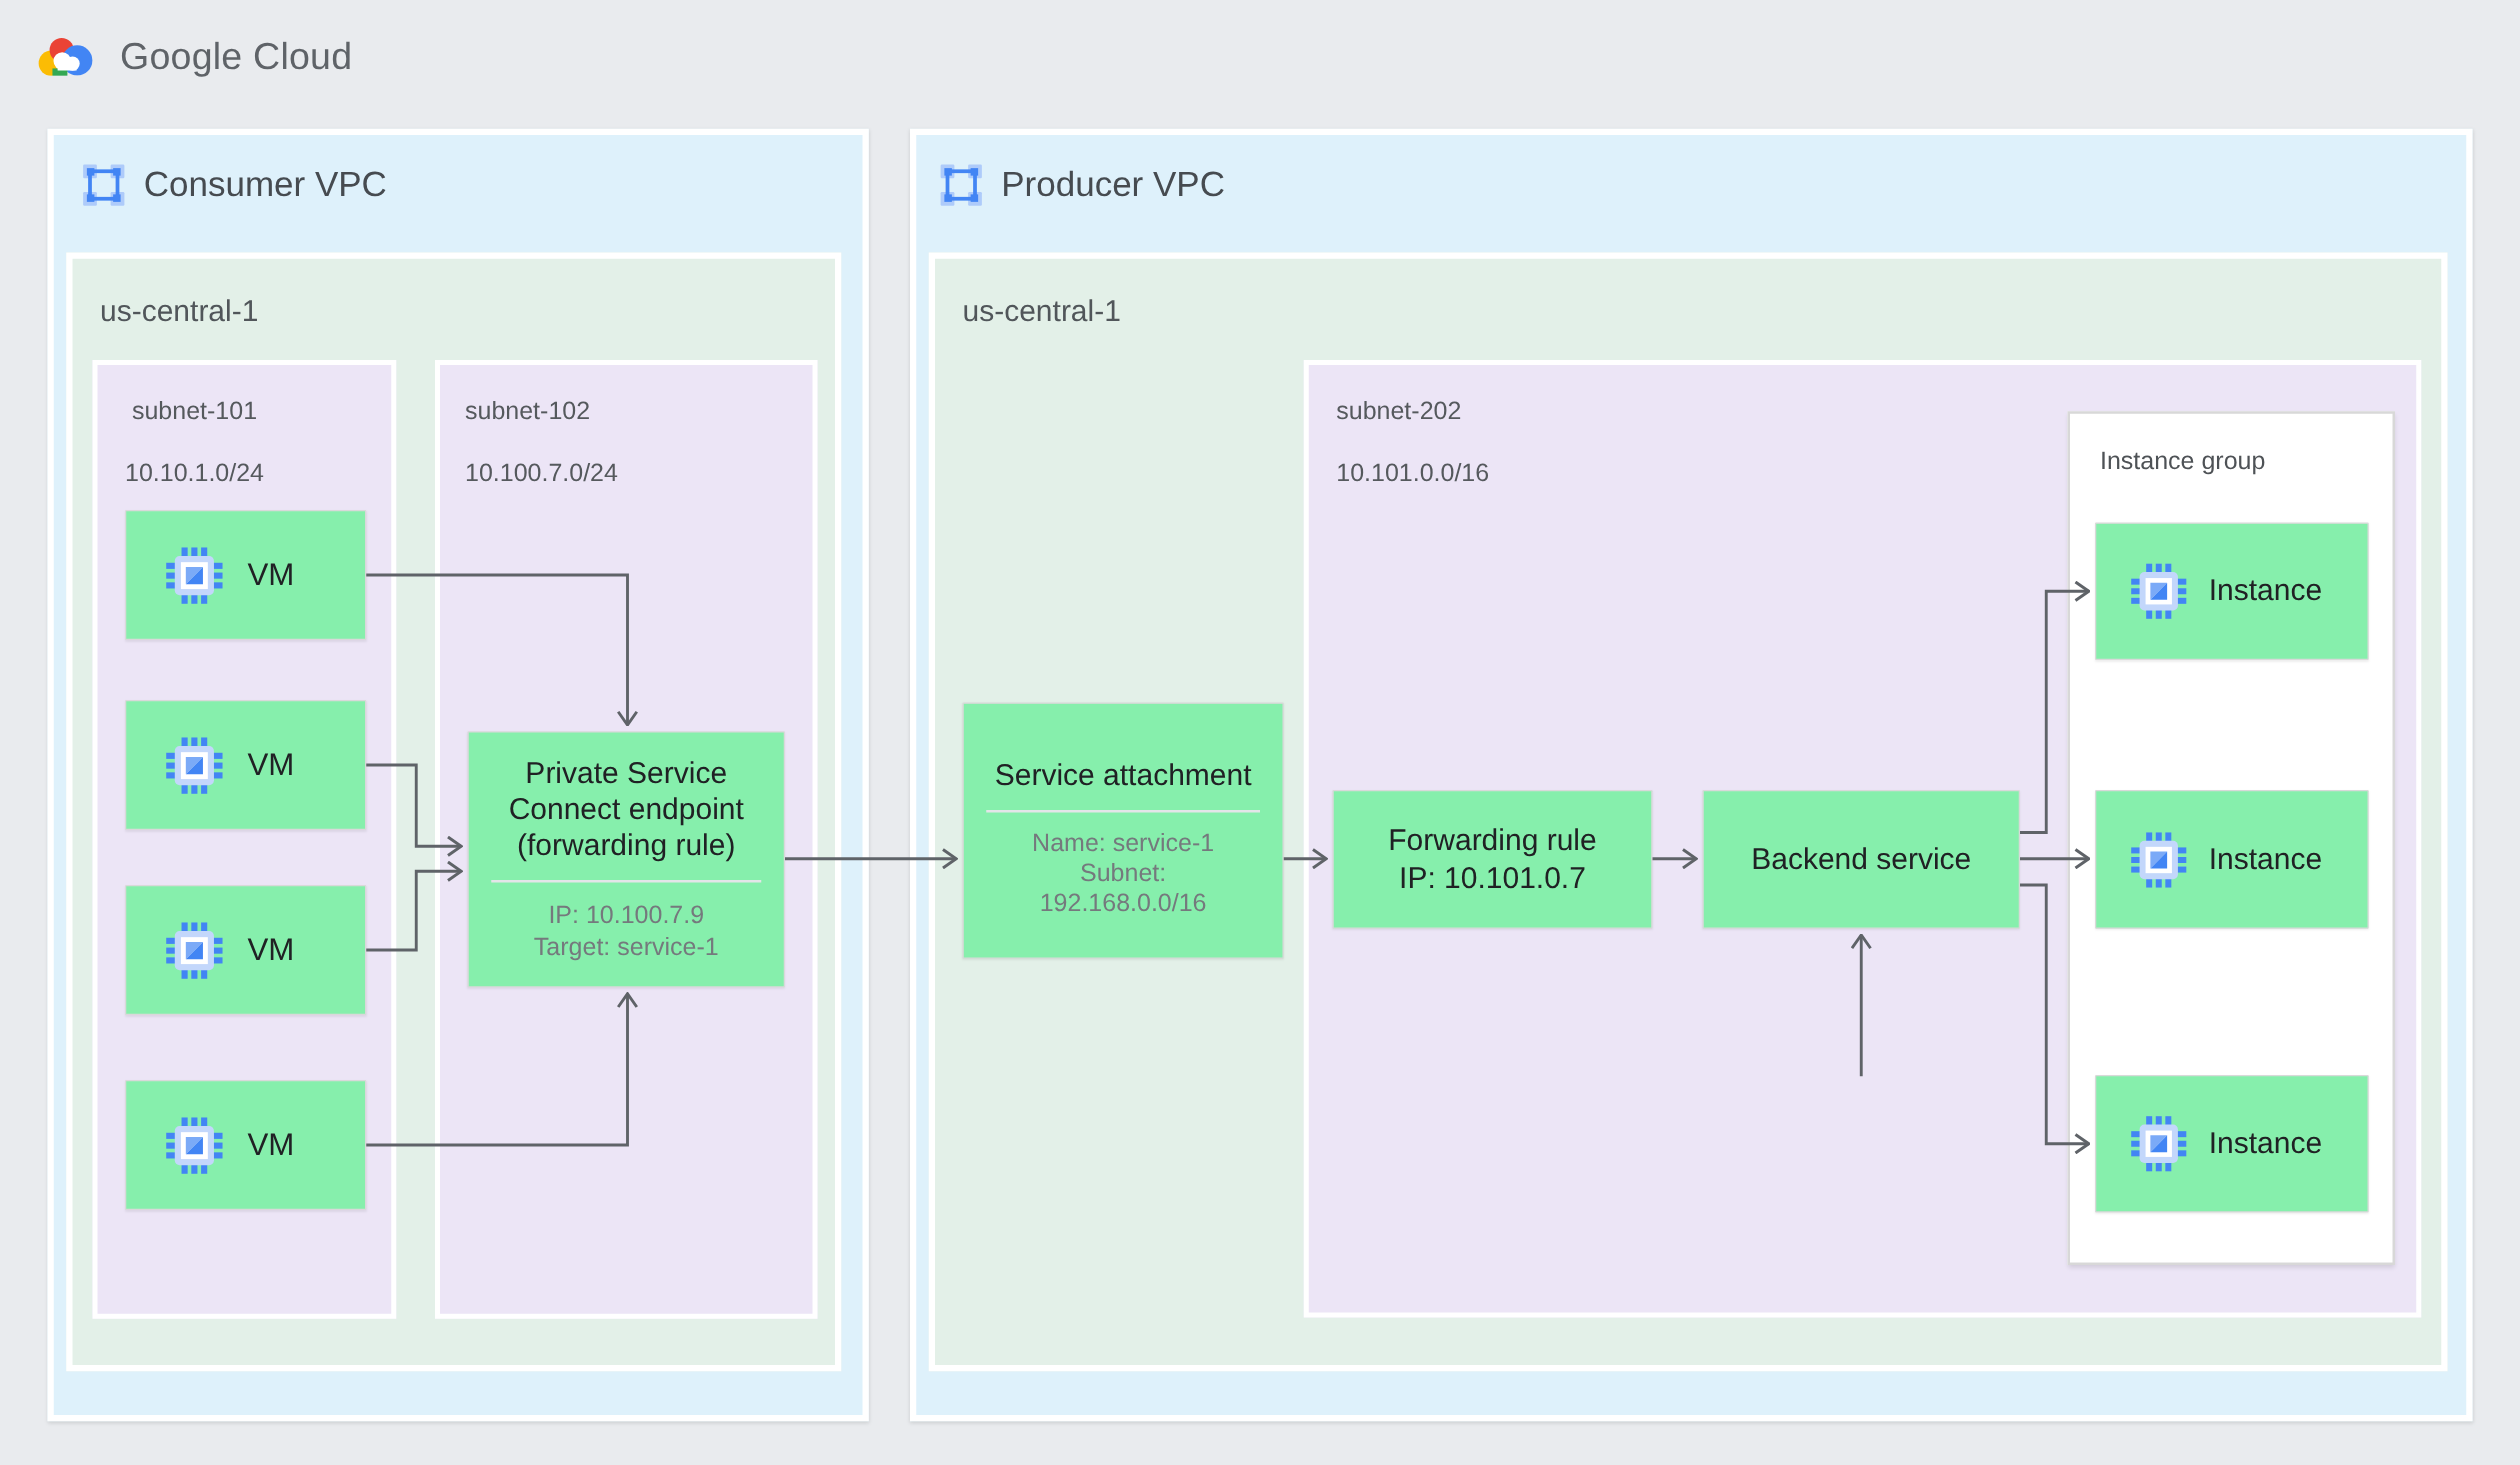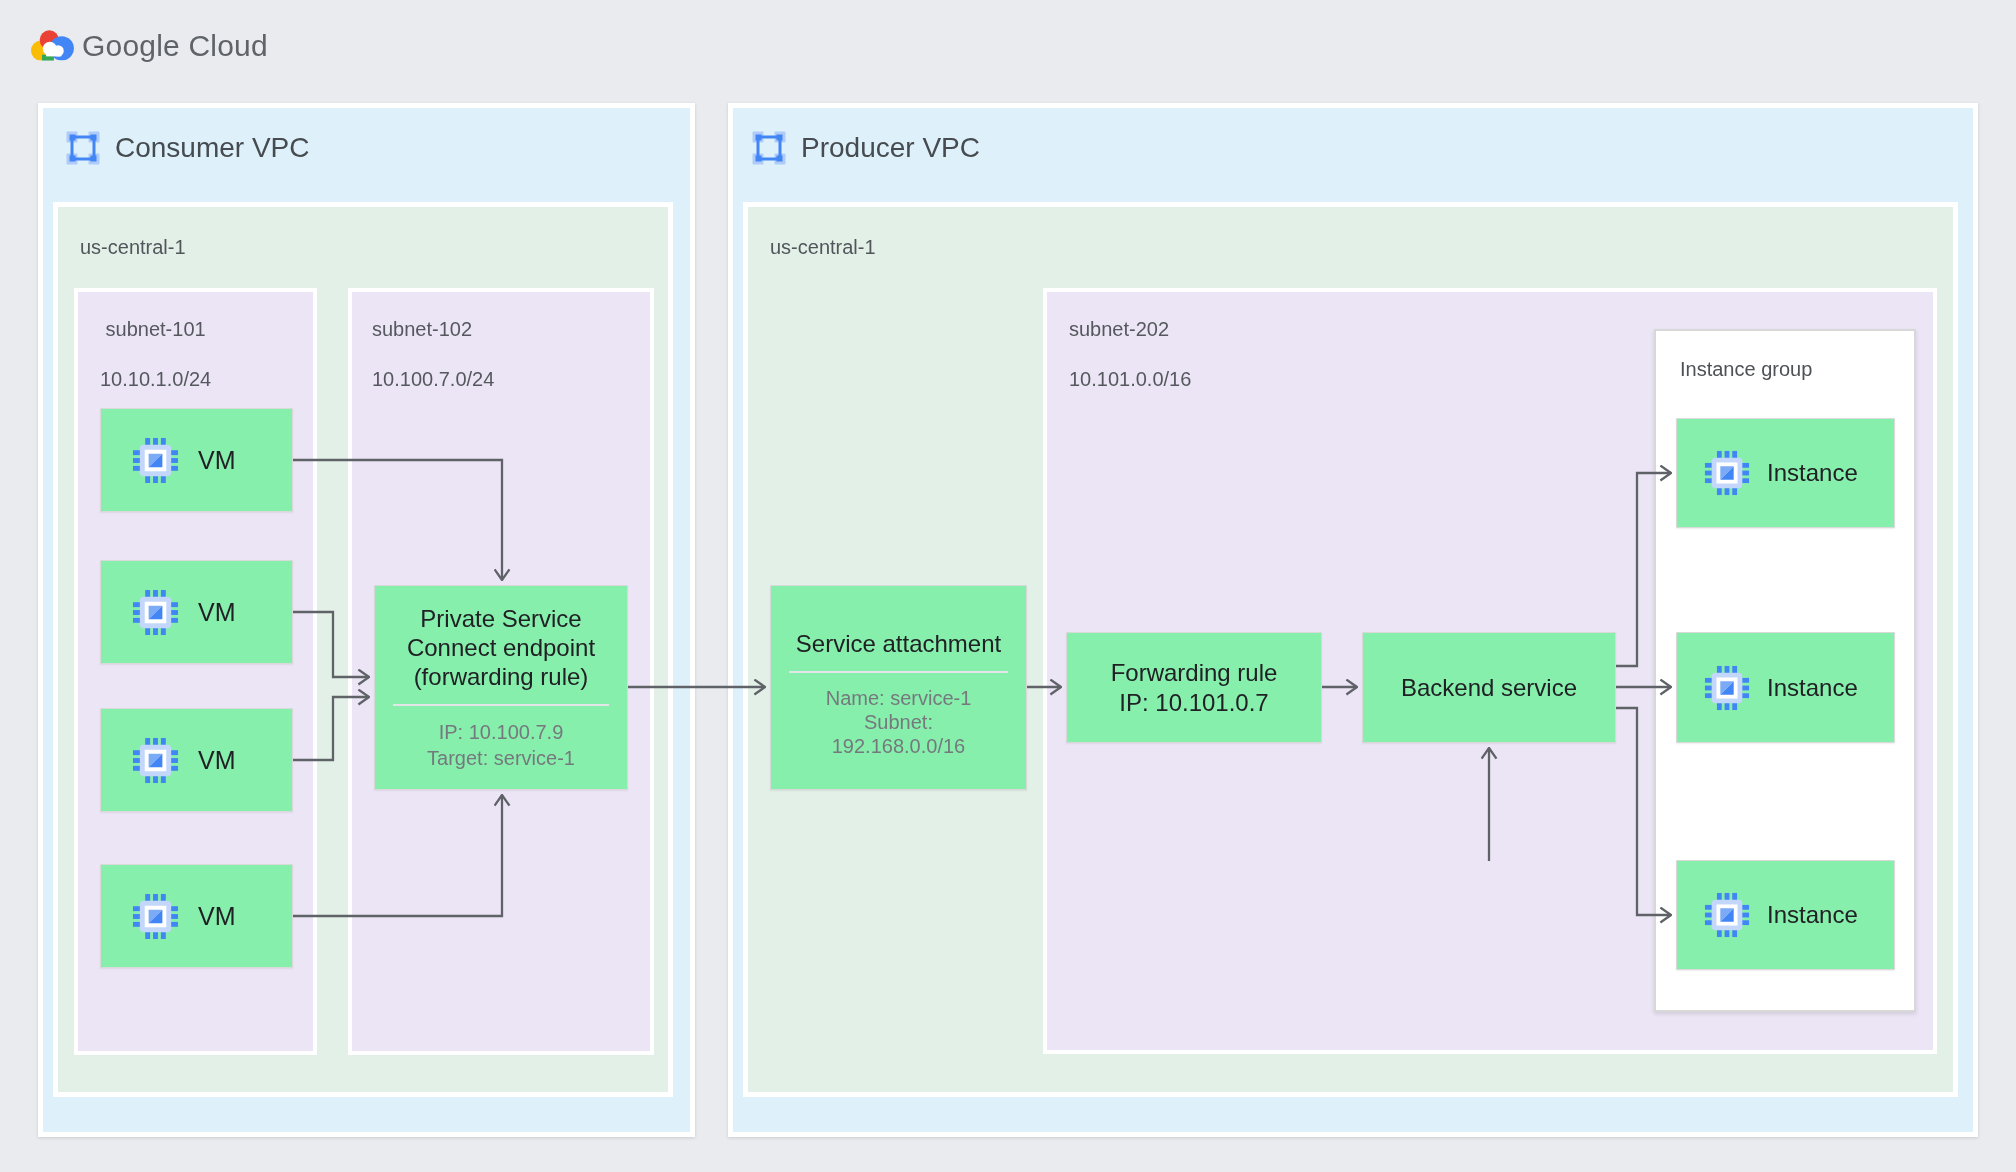--- a/index.html
+++ b/index.html
@@ -9,40 +9,40 @@
     font-family:"Liberation Sans","DejaVu Sans",sans-serif;
     color:#202124;
   }
   
   .zone{position:absolute;border:5px solid #fff;box-sizing:border-box;}
   .zone.vpc{background:#def1fb;box-shadow:0 1px 3px rgba(60,64,67,.18);}
   .zone.region{background:#e3f0e8;}
   .zone.subnet{background:#ece5f6;border-width:4px;}
   .zone-header{position:absolute;display:flex;align-items:center;gap:14px;}
   .vpc-title{font-size:28px;color:#464b50;}
-  .region-label{position:absolute;font-size:20px;color:#51565a;}
+  .region-label{position:absolute;font-size:24px;color:#51565a;}
   .subnet-label{position:absolute;font-size:20px;line-height:25px;color:#55595d;white-space:pre-line;}
   
   .node{
     position:absolute;background:#86efac;border:1.5px solid #d9d9d9;
     box-shadow:0 1px 2px rgba(0,0,0,.07);box-sizing:border-box;border-radius:1px;
   }
   .node.iconrow{display:flex;align-items:center;}
   .node .nlabel{font-size:25px;color:#202124;}
   .node.center{display:flex;flex-direction:column;align-items:center;justify-content:center;text-align:center;}
   .title24{font-size:24px;line-height:29px;color:#202124;}
   .sub20{font-size:20px;line-height:26px;color:#75797d;}
   .divider{height:2px;background:#e3e5e8;width:86%;margin:13px 0;}
   .group{
     position:absolute;background:#fff;border:2px solid #d8d8d8;
     box-shadow:0 2px 4px rgba(0,0,0,.12);box-sizing:border-box;
   }
   .group-label{position:absolute;font-size:20px;color:#4e5256;}
   svg.overlay{position:absolute;left:0;top:0;pointer-events:none;}
-  .logo{position:absolute;left:30px;top:27px;display:flex;align-items:center;gap:6px;}
+  .logo{position:absolute;left:30px;top:27px;display:flex;align-items:center;gap:20px;}
   .logo-text{font-size:30px;color:#5f6368;letter-spacing:.2px;}
 </style>
 </head>
 <body>
 
 <div id="canvas">
 
   <svg width="0" height="0" style="position:absolute">
     <defs>
       <symbol id="sym-compute" viewBox="0 0 48 48">
@@ -165,21 +165,21 @@
     <span class="vpc-title">Producer VPC</span>
   </div>
 
   <div class="zone region" style="left:743px;top:202px;width:1215px;height:895px;"></div>
   <div class="region-label" style="left:770px;top:236px;">us-central-1</div>
 
   <div class="zone subnet" style="left:1043px;top:288px;width:894px;height:766px;"></div>
   <div class="subnet-label" style="left:1069px;top:317px;"><span>subnet-202</span><br>
     <span>10.101.0.0/16</span></div>
 
-  <div class="node center" style="left:770px;top:585px;width:257px;height:205px;">
+  <div class="node center" style="left:770px;top:562px;width:257px;height:205px;">
     <div class="title24" style="margin-top:12px;">Service attachment</div>
     <div class="divider"></div>
     <div class="sub20" style="line-height:24px;">
       <div>Name: service-1</div>
       <div>Subnet:</div>
       <div>192.168.0.0/16</div>
     </div>
   </div>
 
   <div class="node center" style="left:1066px;top:632px;width:256px;height:111px;">

